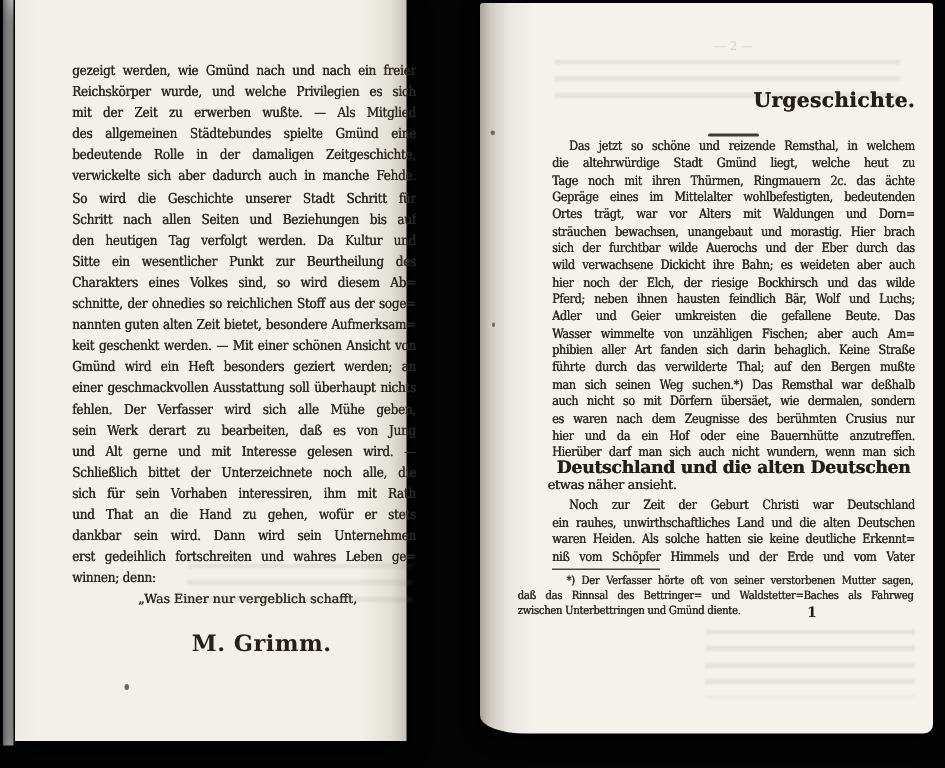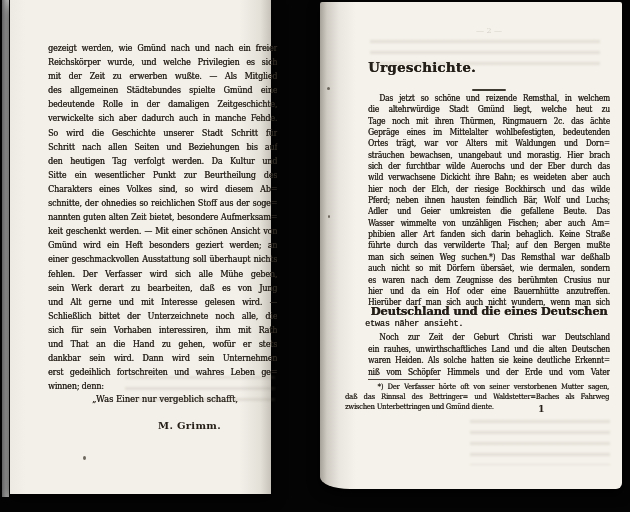--- a/index.html
+++ b/index.html
@@ -24,34 +24,34 @@
          font-size:8.6px;line-height:11.7px;letter-spacing:-0.25px;}
   .tb-fn{left:25px;top:380px;width:300px;transform:scaleX(0.88);
          font-size:7.6px;line-height:10.2px;letter-spacing:-0.2px;}
   .ln{text-align:justify;text-align-last:justify;overflow:hidden;white-space:normal;
       text-shadow:0.3px 0 0 currentColor;}
   .ln.short{text-align-last:left;}
   .ln.ind{text-indent:13px;}
   .ln.fn-ind{text-indent:37px;}
   .quote{position:absolute;left:55px;top:393px;width:200px;text-align:center;
          font-size:8.4px;line-height:13px;text-shadow:0.3px 0 0 currentColor;}
-  .signature{position:absolute;right:50px;top:420px;font-size:10px;font-weight:bold;
+  .signature{position:absolute;right:50px;top:420px;font-size:15px;font-weight:bold;
          letter-spacing:0.3px;color:#262019;}
   .header-mark{position:absolute;left:48px;top:24px;width:242px;text-align:center;
          font-size:8px;color:rgba(70,62,52,0.18);}
-  .title{position:absolute;left:48px;top:57px;width:242px;text-align:left;
+  .title{position:absolute;left:48px;top:57px;width:242px;text-align:right;
          font-size:13.5px;font-weight:bold;color:#241f18;letter-spacing:0.2px;
          text-shadow:0.3px 0 0 currentColor;}
   .title-rule{position:absolute;left:152px;top:87px;width:34px;height:2px;
          background:#3f3a32;border-radius:1px;}
   .section-heading{position:absolute;left:48px;top:302px;width:242px;text-align:center;
          font-size:11.5px;font-weight:bold;letter-spacing:-0.2px;color:#241f18;
          text-shadow:0.3px 0 0 currentColor;}
   .continuation{position:absolute;left:45px;top:317px;font-size:8.6px;letter-spacing:-0.25px;
-         text-shadow:0.3px 0 0 currentColor;font-family:Liberation Mono, monospace;}
+         text-shadow:0.3px 0 0 currentColor;}
   .fn-rule{position:absolute;left:48px;top:377px;width:72px;height:0;
          border-top:1px solid #4c463e;}
   .page-number{position:absolute;left:218px;top:401px;font-size:9.5px;font-weight:bold;color:#262019;}
   .ghost{position:absolute;pointer-events:none;
          background:repeating-linear-gradient(to bottom,
            rgba(125,117,103,0.14) 0px, rgba(125,117,103,0.14) 3px,
            rgba(0,0,0,0) 3px, rgba(0,0,0,0) 11px);
          filter:blur(1.2px);}
   .speck{position:absolute;background:#6d675e;border-radius:50%;}
 </style>
@@ -119,21 +119,21 @@
       <div class="ln">Wasser wimmelte von unzähligen Fischen; aber auch Am=</div>
       <div class="ln">phibien aller Art fanden sich darin behaglich. Keine Straße</div>
       <div class="ln">führte durch das verwilderte Thal; auf den Bergen mußte</div>
       <div class="ln">man sich seinen Weg suchen.*) Das Remsthal war deßhalb</div>
       <div class="ln">auch nicht so mit Dörfern übersäet, wie dermalen, sondern</div>
       <div class="ln">es waren nach dem Zeugnisse des berühmten Crusius nur</div>
       <div class="ln">hier und da ein Hof oder eine Bauernhütte anzutreffen.</div>
       <div class="ln">Hierüber darf man sich auch nicht wundern, wenn man sich</div>
     </div>
 
-    <div class="section-heading">Deutschland und die eines Deutschen</div>
+    <div class="section-heading">Deutschland und die alten Deutschen</div>
     <div class="continuation">etwas näher ansieht.</div>
 
     <div class="tb tb-r2">
       <div class="ln ind">Noch zur Zeit der Geburt Christi war Deutschland</div>
       <div class="ln">ein rauhes, unwirthschaftliches Land und die alten Deutschen</div>
       <div class="ln">waren Heiden. Als solche hatten sie keine deutliche Erkennt=</div>
       <div class="ln">niß vom Schöpfer Himmels und der Erde und vom Vater</div>
     </div>
 
     <div class="fn-rule"></div>

